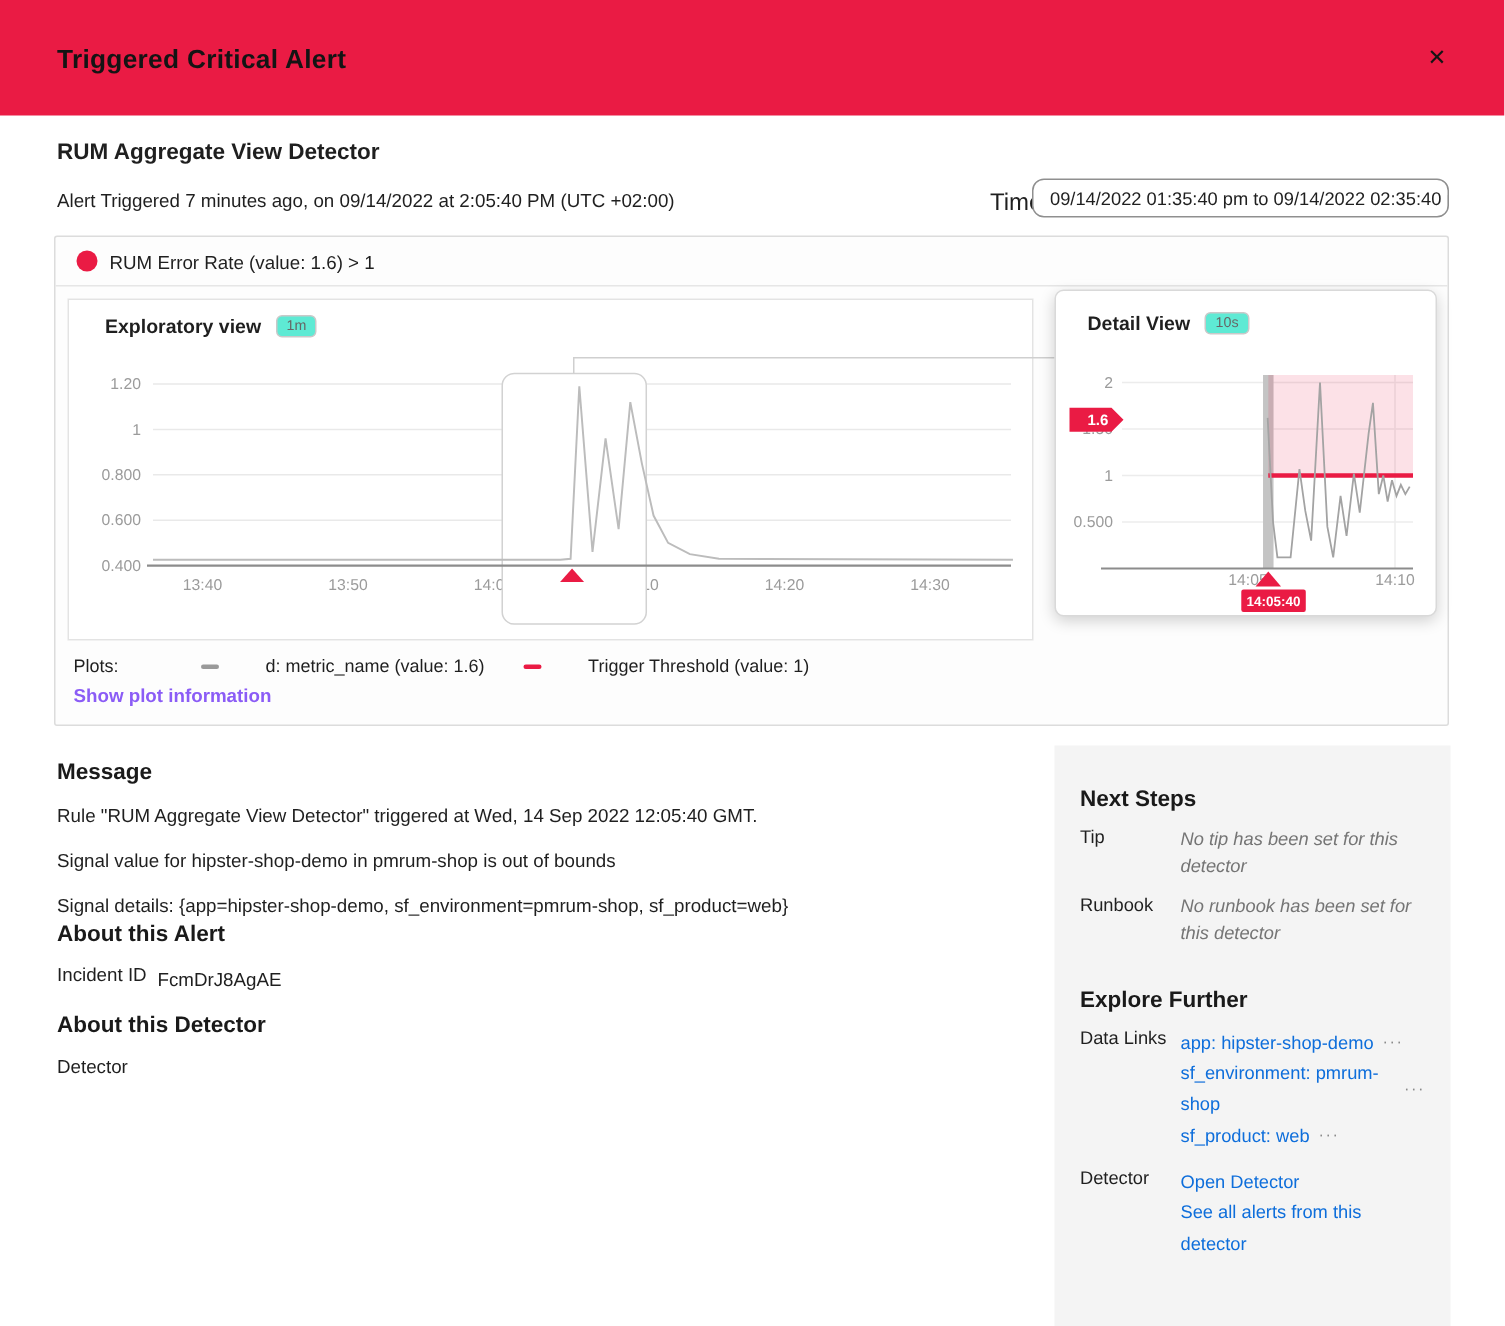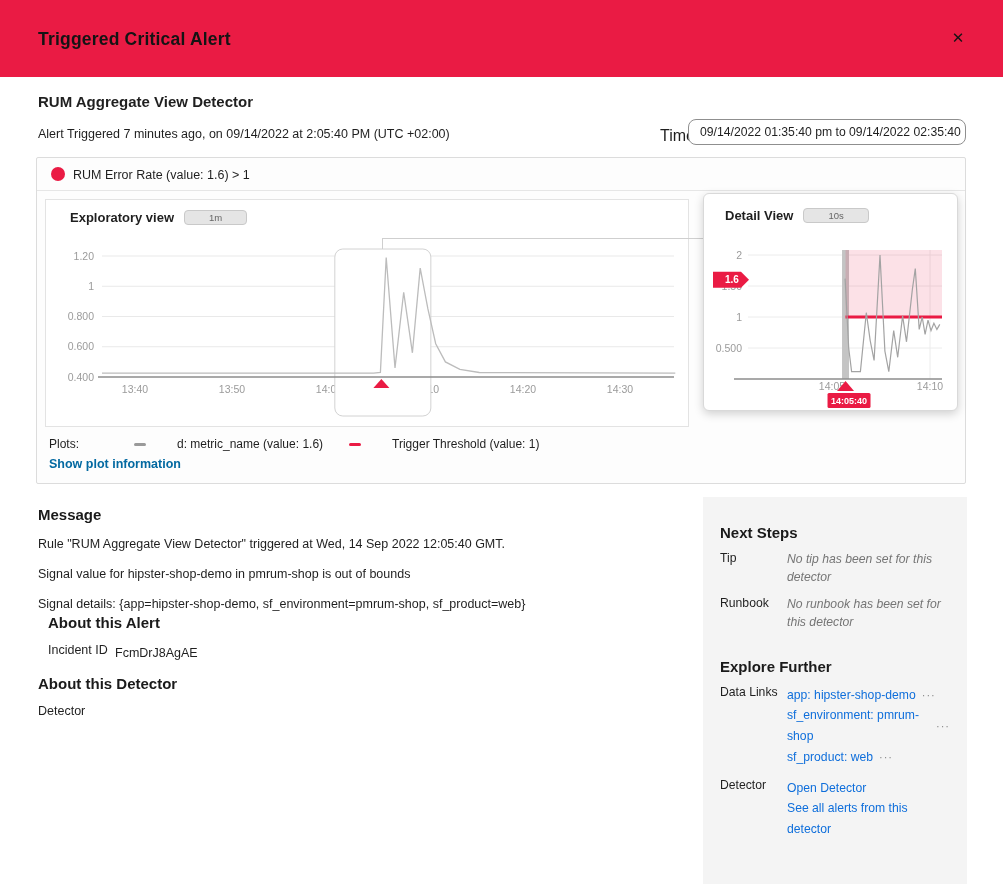--- a/index.html
+++ b/index.html
@@ -24,44 +24,44 @@
   .chart-container { position:absolute; left:36px; top:157px; width:930px; height:327px;
                      background:#fdfdfd; border:1px solid #dcdcdc; border-radius:2px; }
   .rule-row { position:absolute; left:0; top:0; width:100%; height:33px; border-bottom:1px solid #e6e6e6; }
   .rule-dot { position:absolute; left:14px; top:9px; width:14px; height:14px; border-radius:50%; background:#ea1b44; }
   .rule-text { position:absolute; left:36px; top:10px; font-size:12.5px; }
 
   .exploratory-panel { position:absolute; left:8px; top:41px; width:644px; height:228px;
                        background:#fff; border:1px solid #e3e3e3; }
   .panel-title-row { position:absolute; left:24px; top:10px; display:flex; align-items:center; gap:10px; }
   .panel-title { font-size:13px; font-weight:700; }
-  .res-badge { border:1px solid #c9c9c9; border-radius:4px; padding:1px 24px; font-size:9.5px; color:#666; background:#e5e5e5; }
+  .res-badge { border:1px solid #c9c9c9; border-radius:4px; padding:1px 6px; font-size:9.5px; color:#666; background:#5eead4; }
 
   .detail-panel { position:absolute; left:666px; top:35px; width:255px; height:218px; background:#fff;
                   border:1px solid #d9d9d9; border-radius:6px; box-shadow:0 3px 10px rgba(0,0,0,.18); z-index:3; }
   .detail-panel .panel-title-row { left:21px; top:14px; }
 
   .connector-h { position:absolute; left:345px; top:80px; width:321px; border-top:1px solid #cfcfcf; z-index:2; }
   .connector-v { position:absolute; left:345px; top:80px; height:11px; border-left:1px solid #cfcfcf; z-index:2; }
 
   svg.chart { position:absolute; left:0; top:0; }
   svg text { font-family:"Liberation Sans", sans-serif; }
 
   .legend-row { position:absolute; left:12px; top:279px; display:flex; align-items:center; font-size:12px; }
   .legend-plots-label { width:85px; }
   .legend-dash { display:inline-block; width:12px; height:3px; border-radius:2px; margin-right:7px; }
   .legend-item { display:flex; align-items:center; margin-right:26px;gap:24px; }
-  .show-plot-link { position:absolute; left:12px; top:299px; font-size:12.5px; color:#0369a1; text-decoration:none; font-weight:600; }
+  .show-plot-link { position:absolute; left:12px; top:299px; font-size:12.5px; color:#8b5cf6; text-decoration:none; font-weight:600; }
 
   
   h3.section-heading { font-size:15px; font-weight:700; color:#1a1a1a; }
   .message-section { position:absolute; left:38px; top:506px; width:620px; }
   .message-section p { font-size:12.5px; margin-top:13px; line-height:1.35; }
 
-  .about-alert { position:absolute; left:48px; top:614px; width:620px; }
+  .about-alert { position:absolute; left:38px; top:614px; width:620px; }
   .about-detector { position:absolute; left:38px; top:675px; width:620px; }
   .kv-row { display:flex; margin-top:12px; font-size:12.5px; }
   .kv-label { width:67px; flex:none; }
   .kv-value { line-height:1.68; }
   a.inline-link { color:#0e6edb; text-decoration:none; }
 
   
   .sidebar { position:absolute; left:703px; top:497px; width:264px; height:387px; background:#f4f4f4; padding:27px 17px 0 17px; }
   .sidebar h3 { margin-bottom:4px; }
   .sb-row { display:flex; font-size:12.2px; margin-top:10px; }

